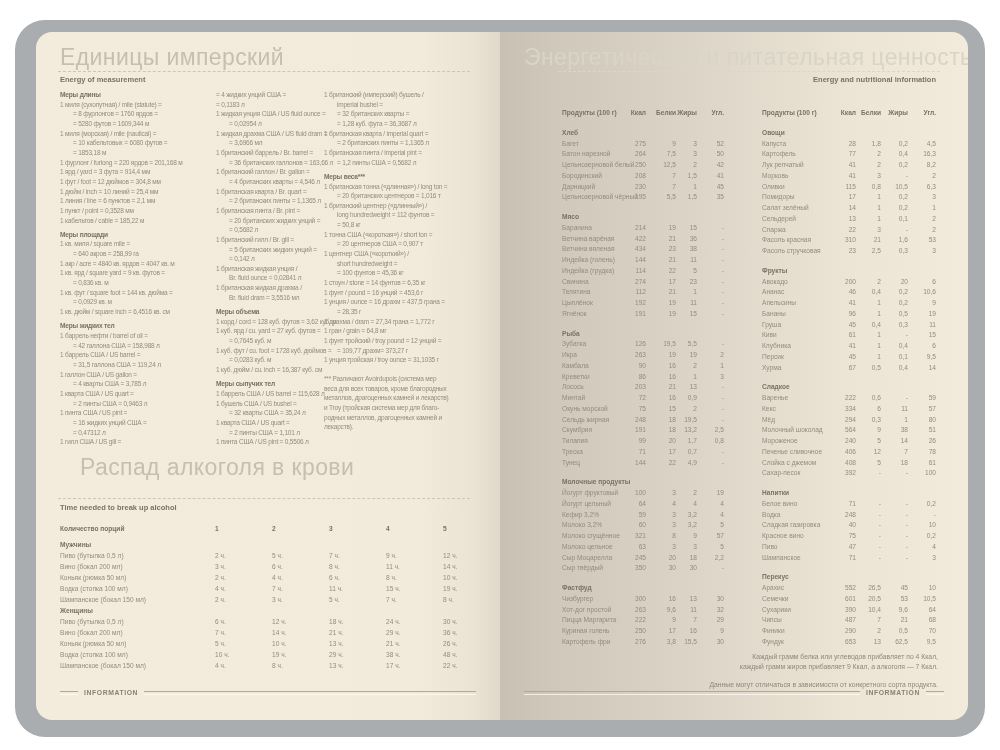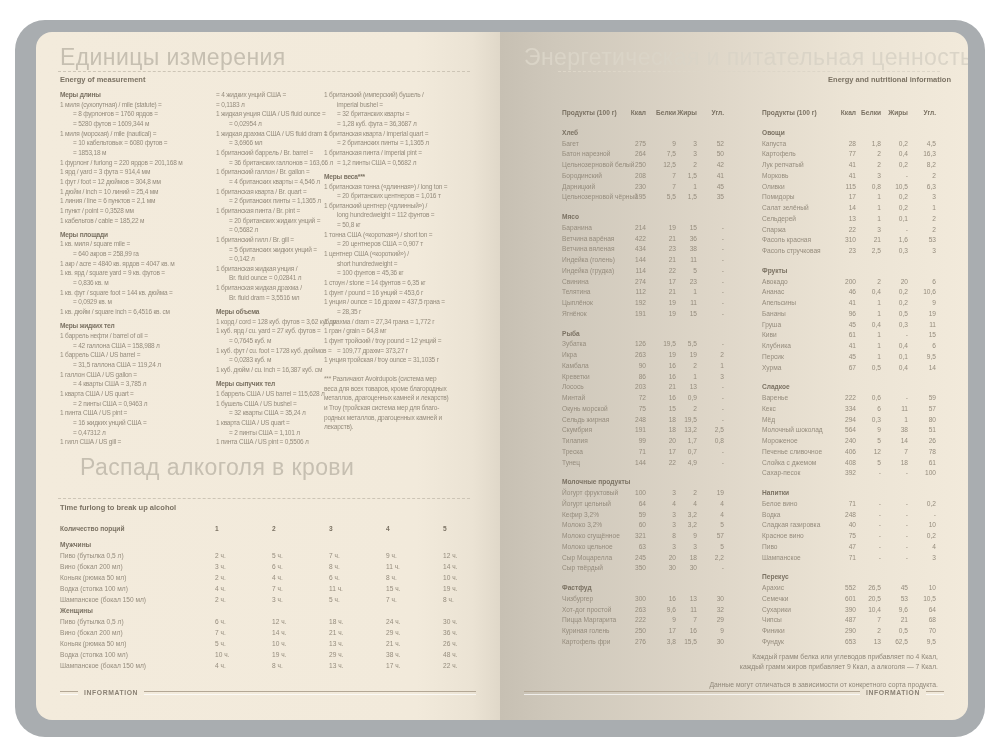--- a/index.html
+++ b/index.html
@@ -11,21 +11,21 @@
     background:linear-gradient(90deg,#f3ebdc 0%,#f2eadb 82%,#ebe3d4 94%,#e0d8c9 100%);}
   .page-right{left:500px;width:468px;border-radius:0 16px 16px 0;
     background:linear-gradient(90deg,#c7c0b3 0%,#cfc8bb 12%,#ded6c8 45%,#ece4d5 75%,#f2eadb 100%);}
   .ptitle{position:absolute;left:24px;right:24px;top:14px;font-size:23px;line-height:23px;
     color:#c6bfb1;letter-spacing:.4px;white-space:nowrap;}
   .page-right .ptitle{color:#dad4c7;text-align:right;}
   .dash{position:absolute;left:22px;right:30px;border-top:1px dashed #cdc5b6;}
   .page-right .dash{border-top-color:#ddd6c8;left:58px;right:28px;}
   .dash.d1{top:39px;}
   .psub{position:absolute;left:24px;top:43px;font-size:7.5px;font-weight:bold;color:#7b7263;}
-  .page-right .psub{left:auto;right:17px;text-align:right;}
+  .page-right .psub{left:auto;right:32px;text-align:right;}
   
   .units{position:absolute;top:58px;left:24px;right:6px;display:flex;letter-spacing:-.2px;}
   .ucol{flex:0 0 auto;}
   .ucol.c1{width:156px;}
   .ucol.c2{width:108px;}
   .ucol.c3{width:186px;}
   .uline,.unote{font-size:6.5px;line-height:9.65px;color:#958c7d;white-space:nowrap;}
   .uhead{font-size:6.6px;line-height:9.65px;font-weight:bold;color:#7b7263;white-space:nowrap;}
   .ind{padding-left:13px;}
   .uspace{height:4.6px;}
@@ -58,21 +58,21 @@
   .fline.long{flex:1;}
   .ftext{font-size:6.8px;font-weight:bold;letter-spacing:.6px;color:#8a8174;flex:0 0 auto;}
 </style>
 </head>
 <body>
 
 <div class="canvas">
   <div class="cover"></div>
 
   <div class="page page-left">
-    <div class="ptitle">Единицы измерения</div>
+    <div class="ptitle">Единицы имперский</div>
     <div class="dash d1"></div>
     <div class="psub">Energy of measurement</div>
 
     <div class="units" id="units-cols">
         <div class="ucol c1">
           <div class="uhead">Меры длины</div>
           <div class="uline">1 миля (сухопутная) / mile (statute) =</div>
           <div class="uline ind">= 8 фурлонгов = 1760 ярдов =</div>
           <div class="uline ind">= 5280 футов = 1609,344 м</div>
           <div class="uline">1 миля (морская) / mile (nautical) =</div>
@@ -186,21 +186,21 @@
           <div class="unote">веса для всех товаров, кроме благородных</div>
           <div class="unote">металлов, драгоценных камней и лекарств)</div>
           <div class="unote">и Troy (тройская система мер для благо-</div>
           <div class="unote">родных металлов, драгоценных камней и</div>
           <div class="unote">лекарств).</div>
         </div>
       </div>
 
     <div class="ptitle t2">Распад алкоголя в крови</div>
     <div class="dash d2"></div>
-    <div class="psub s2">Time furlong to break up alcohol</div>
+    <div class="psub s2">Time needed to break up alcohol</div>
 
     <div class="alc" id="alc-table">
         <div class="arow ahead">
           <span>Количество порций</span>
           <span>1</span>
           <span>2</span>
           <span>3</span>
           <span>4</span>
           <span>5</span>
         </div>

